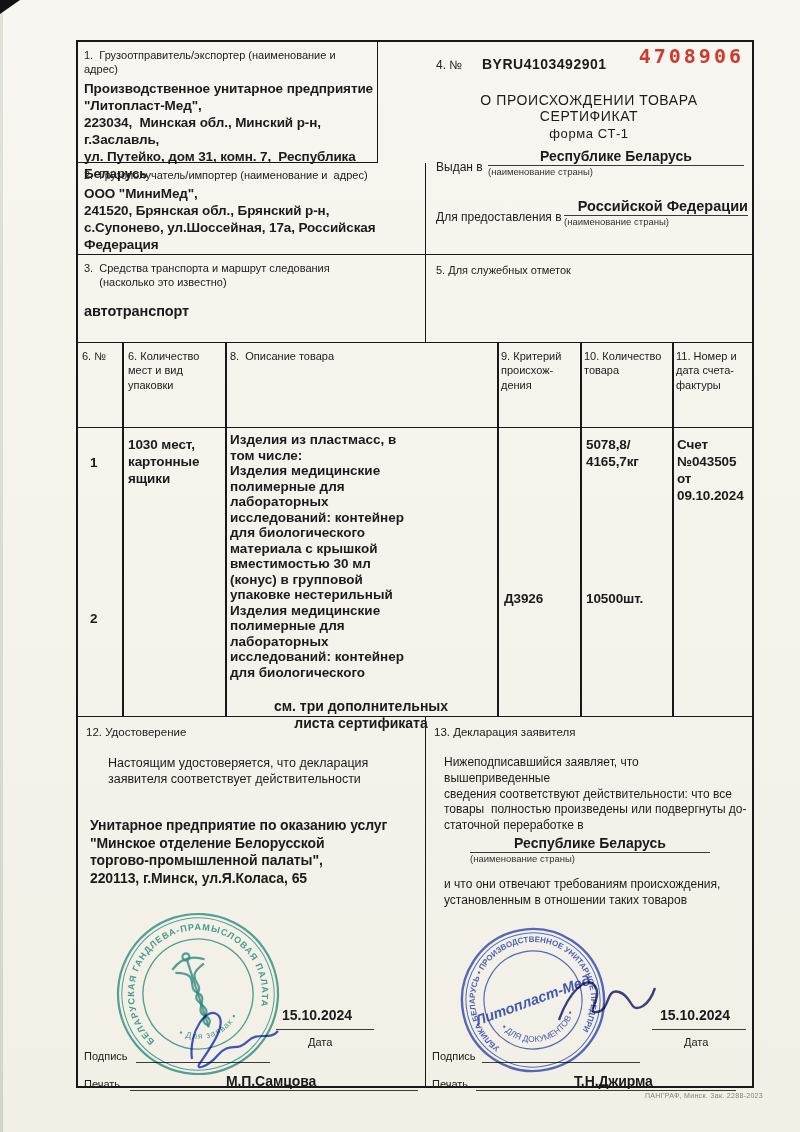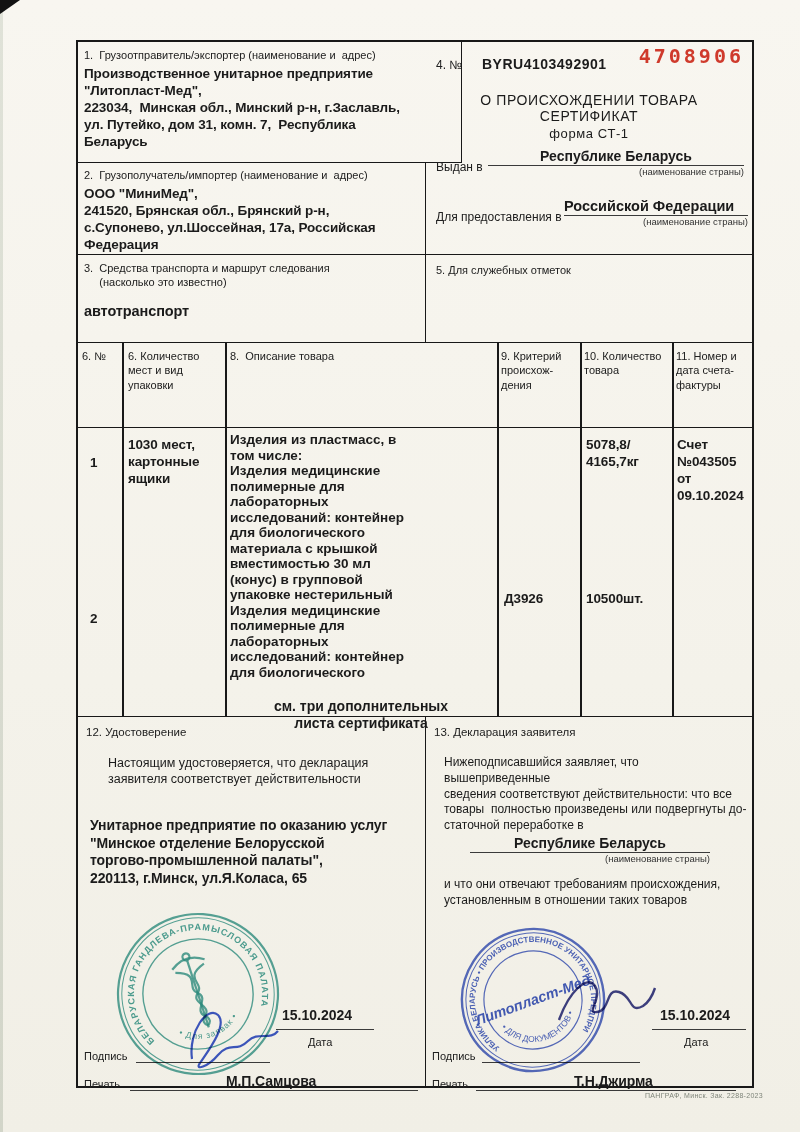--- a/index.html
+++ b/index.html
@@ -8,21 +8,21 @@
     background:linear-gradient(180deg,#f8f6f0 0%,#f4f2ea 60%,#f1efe6 100%);
     font-family:"Liberation Sans","DejaVu Sans",sans-serif;color:#1b1b1b;
   }
   .pre{white-space:pre-wrap;}
   .frame{position:absolute;left:76px;top:40px;width:678px;height:1048px;
          border:2px solid #181818;box-sizing:border-box;}
   .box{position:absolute;box-sizing:border-box;}
   .abs{position:absolute;}
   .lbl{font-size:11px;line-height:1.3;color:#202020;}
   .fill{font-weight:bold;font-size:13.5px;line-height:1.26;letter-spacing:-0.1px;}
-  .small-note{font-size:9.5px;color:#333;text-align:right;}
+  .small-note{font-size:9.5px;color:#333;text-align:left;}
   .uline{border-bottom:1px solid #3a3a3a;}
   .sline{position:absolute;height:1px;background:#3a3a3a;}
   .vln{position:absolute;top:0;bottom:0;width:1.5px;background:#181818;}
   .b-r{border-right:1.5px solid #181818;}
   .b-b{border-bottom:1.5px solid #181818;}
   .serial{font-family:"DejaVu Sans Mono",monospace;font-size:20px;letter-spacing:3px;
           color:#cf3a2c;font-weight:bold;}
   .title-line{text-align:center;letter-spacing:0.6px;font-size:14px;}
   .stamp{mix-blend-mode:multiply;z-index:3;}
   .sig{mix-blend-mode:multiply;z-index:4;}
@@ -37,21 +37,21 @@
 </style>
 </head>
 <body>
 
 <div class="scan-edge"></div>
 <div class="scan-corner"></div>
 <div class="imprint">ПАНГРАФ, Минск. Зак. 2288-2023</div>
 
 <div class="frame">
 
-  <div class="box b-r b-b" style="left:0;top:0;width:384px;height:121px;padding:6px 2px 0 6px;">
+  <div class="box b-r b-b" style="left:0;top:0;width:300px;height:121px;padding:6px 2px 0 6px;">
     <div class="lbl pre">1.  Грузоотправитель/экспортер (наименование и  адрес)</div>
     <div class="fill pre" style="margin-top:3px;">Производственное унитарное предприятие
 "Литопласт-Мед",
 223034,  Минская обл., Минский р-н, г.Заславль,
 ул. Путейко, дом 31, комн. 7,  Республика
 Беларусь</div>
   </div>
 
   <div class="box b-r b-b" style="left:0;top:121px;width:348px;height:92px;padding:5px 2px 0 6px;">
     <div class="lbl pre">2.  Грузополучатель/импортер (наименование и  адрес)</div>
@@ -79,21 +79,21 @@
     </div>
 
     <span class="abs lbl" style="left:10px;top:118px;font-size:12px;">Выдан в</span>
     <div class="abs" style="left:62px;top:106px;right:8px;">
       <div class="uline" style="text-align:center;font-weight:bold;font-size:14px;padding-bottom:1px;">Республике Беларусь</div>
       <div class="small-note">(наименование страны)</div>
     </div>
 
     <span class="abs lbl" style="left:10px;top:168px;font-size:12px;">Для предоставления в</span>
     <div class="abs" style="left:138px;top:156px;right:4px;">
-      <div class="uline" style="text-align:left;font-weight:bold;font-size:14.5px;padding-bottom:1px;">Российской Федерации</div>
+      <div class="uline" style="text-align:right;font-weight:bold;font-size:14.5px;padding-bottom:1px;">Российской Федерации</div>
       <div class="small-note">(наименование страны)</div>
     </div>
   </div>
 
   <div class="box" style="left:348px;top:213px;width:326px;height:87px;padding:8px 0 0 10px;">
     <div class="lbl">5.  Для служебных отметок</div>
   </div>
 
   <div class="box" style="left:0;top:300px;width:674px;height:375px;border-top:1.5px solid #181818;border-bottom:1.5px solid #181818;">
     <div class="vln" style="left:44px;"></div>

